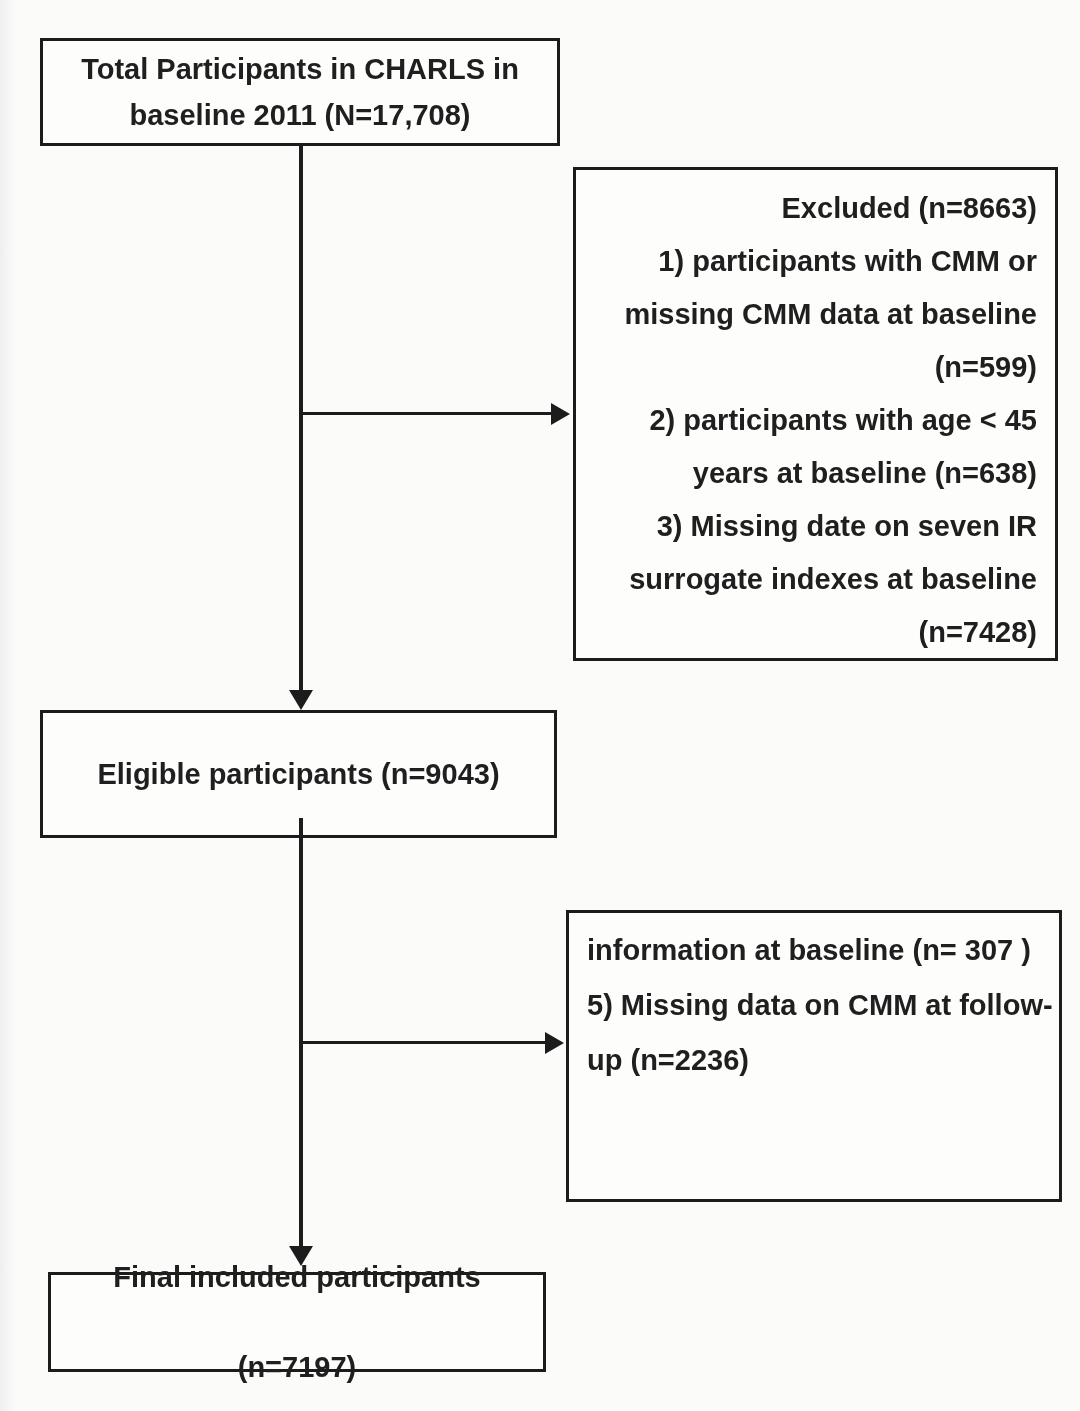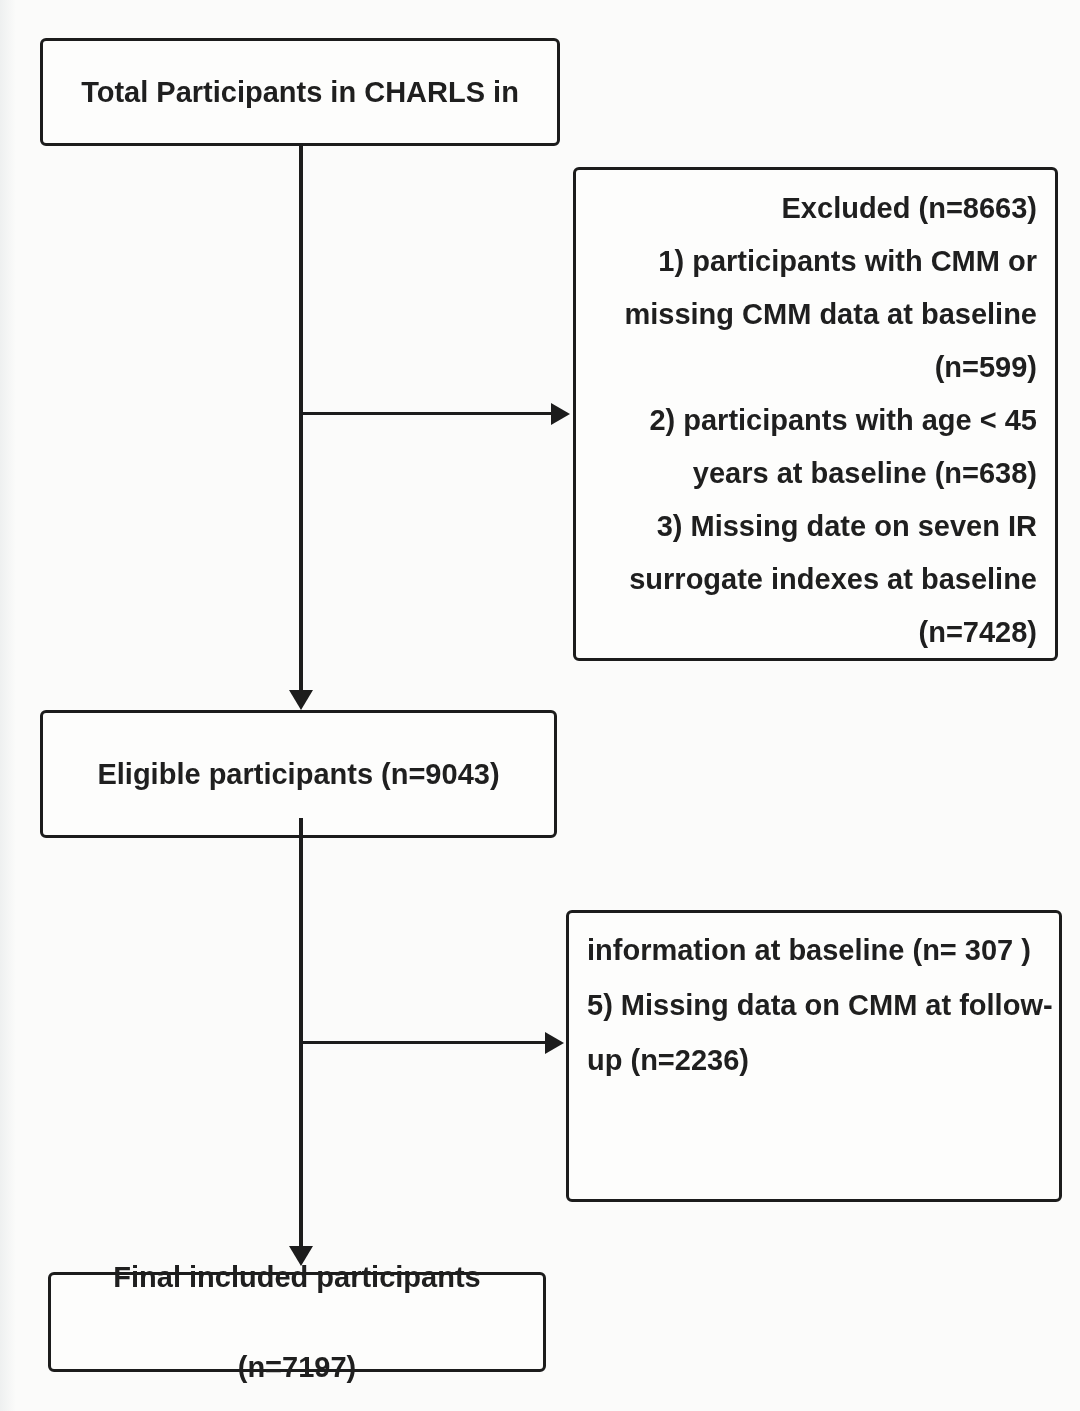--- a/index.html
+++ b/index.html
@@ -12,21 +12,21 @@
     height: 1411px;
     background: linear-gradient(90deg, #eef0f0 0px, #fbfbfa 16px, #fbfbfa 100%);
     font-family: "Liberation Sans", "DejaVu Sans", sans-serif;
     color: var(--text-color, #1f1f1f);
     overflow: hidden;
   }
 
   .node {
     position: absolute;
     border: 3px solid var(--border-color, #1c1c1c);
-    border-radius: 6px;
+    border-radius: 0;
     background: var(--node-bg, #fdfdfc);
     font-weight: 700;
     font-size: 29px;
   }
 
   .node.centered {
     display: flex;
     flex-direction: column;
     justify-content: center;
     align-items: center;
@@ -98,20 +98,21 @@
   #hline-2 { left: 301px; top: 1041px; width: 246px; }
   #arrowhead-right-2 { left: 545px; top: 1032px; }
 </style>
 </head>
 <body>
 
 <div class="canvas">
 
   <div class="node centered" id="node-total">
     <div class="line">Total Participants in CHARLS in</div>
+    <div class="line">baseline 2011 (N=17,708)</div>
   </div>
 
   <div class="vline" id="vline-1"></div>
   <div class="arrowhead-down" id="arrowhead-down-1"></div>
 
   <div class="hline" id="hline-1"></div>
   <div class="arrowhead-right" id="arrowhead-right-1"></div>
 
   <div class="node" id="node-excluded-baseline">
     <div class="line">Excluded (n=8663)</div>

